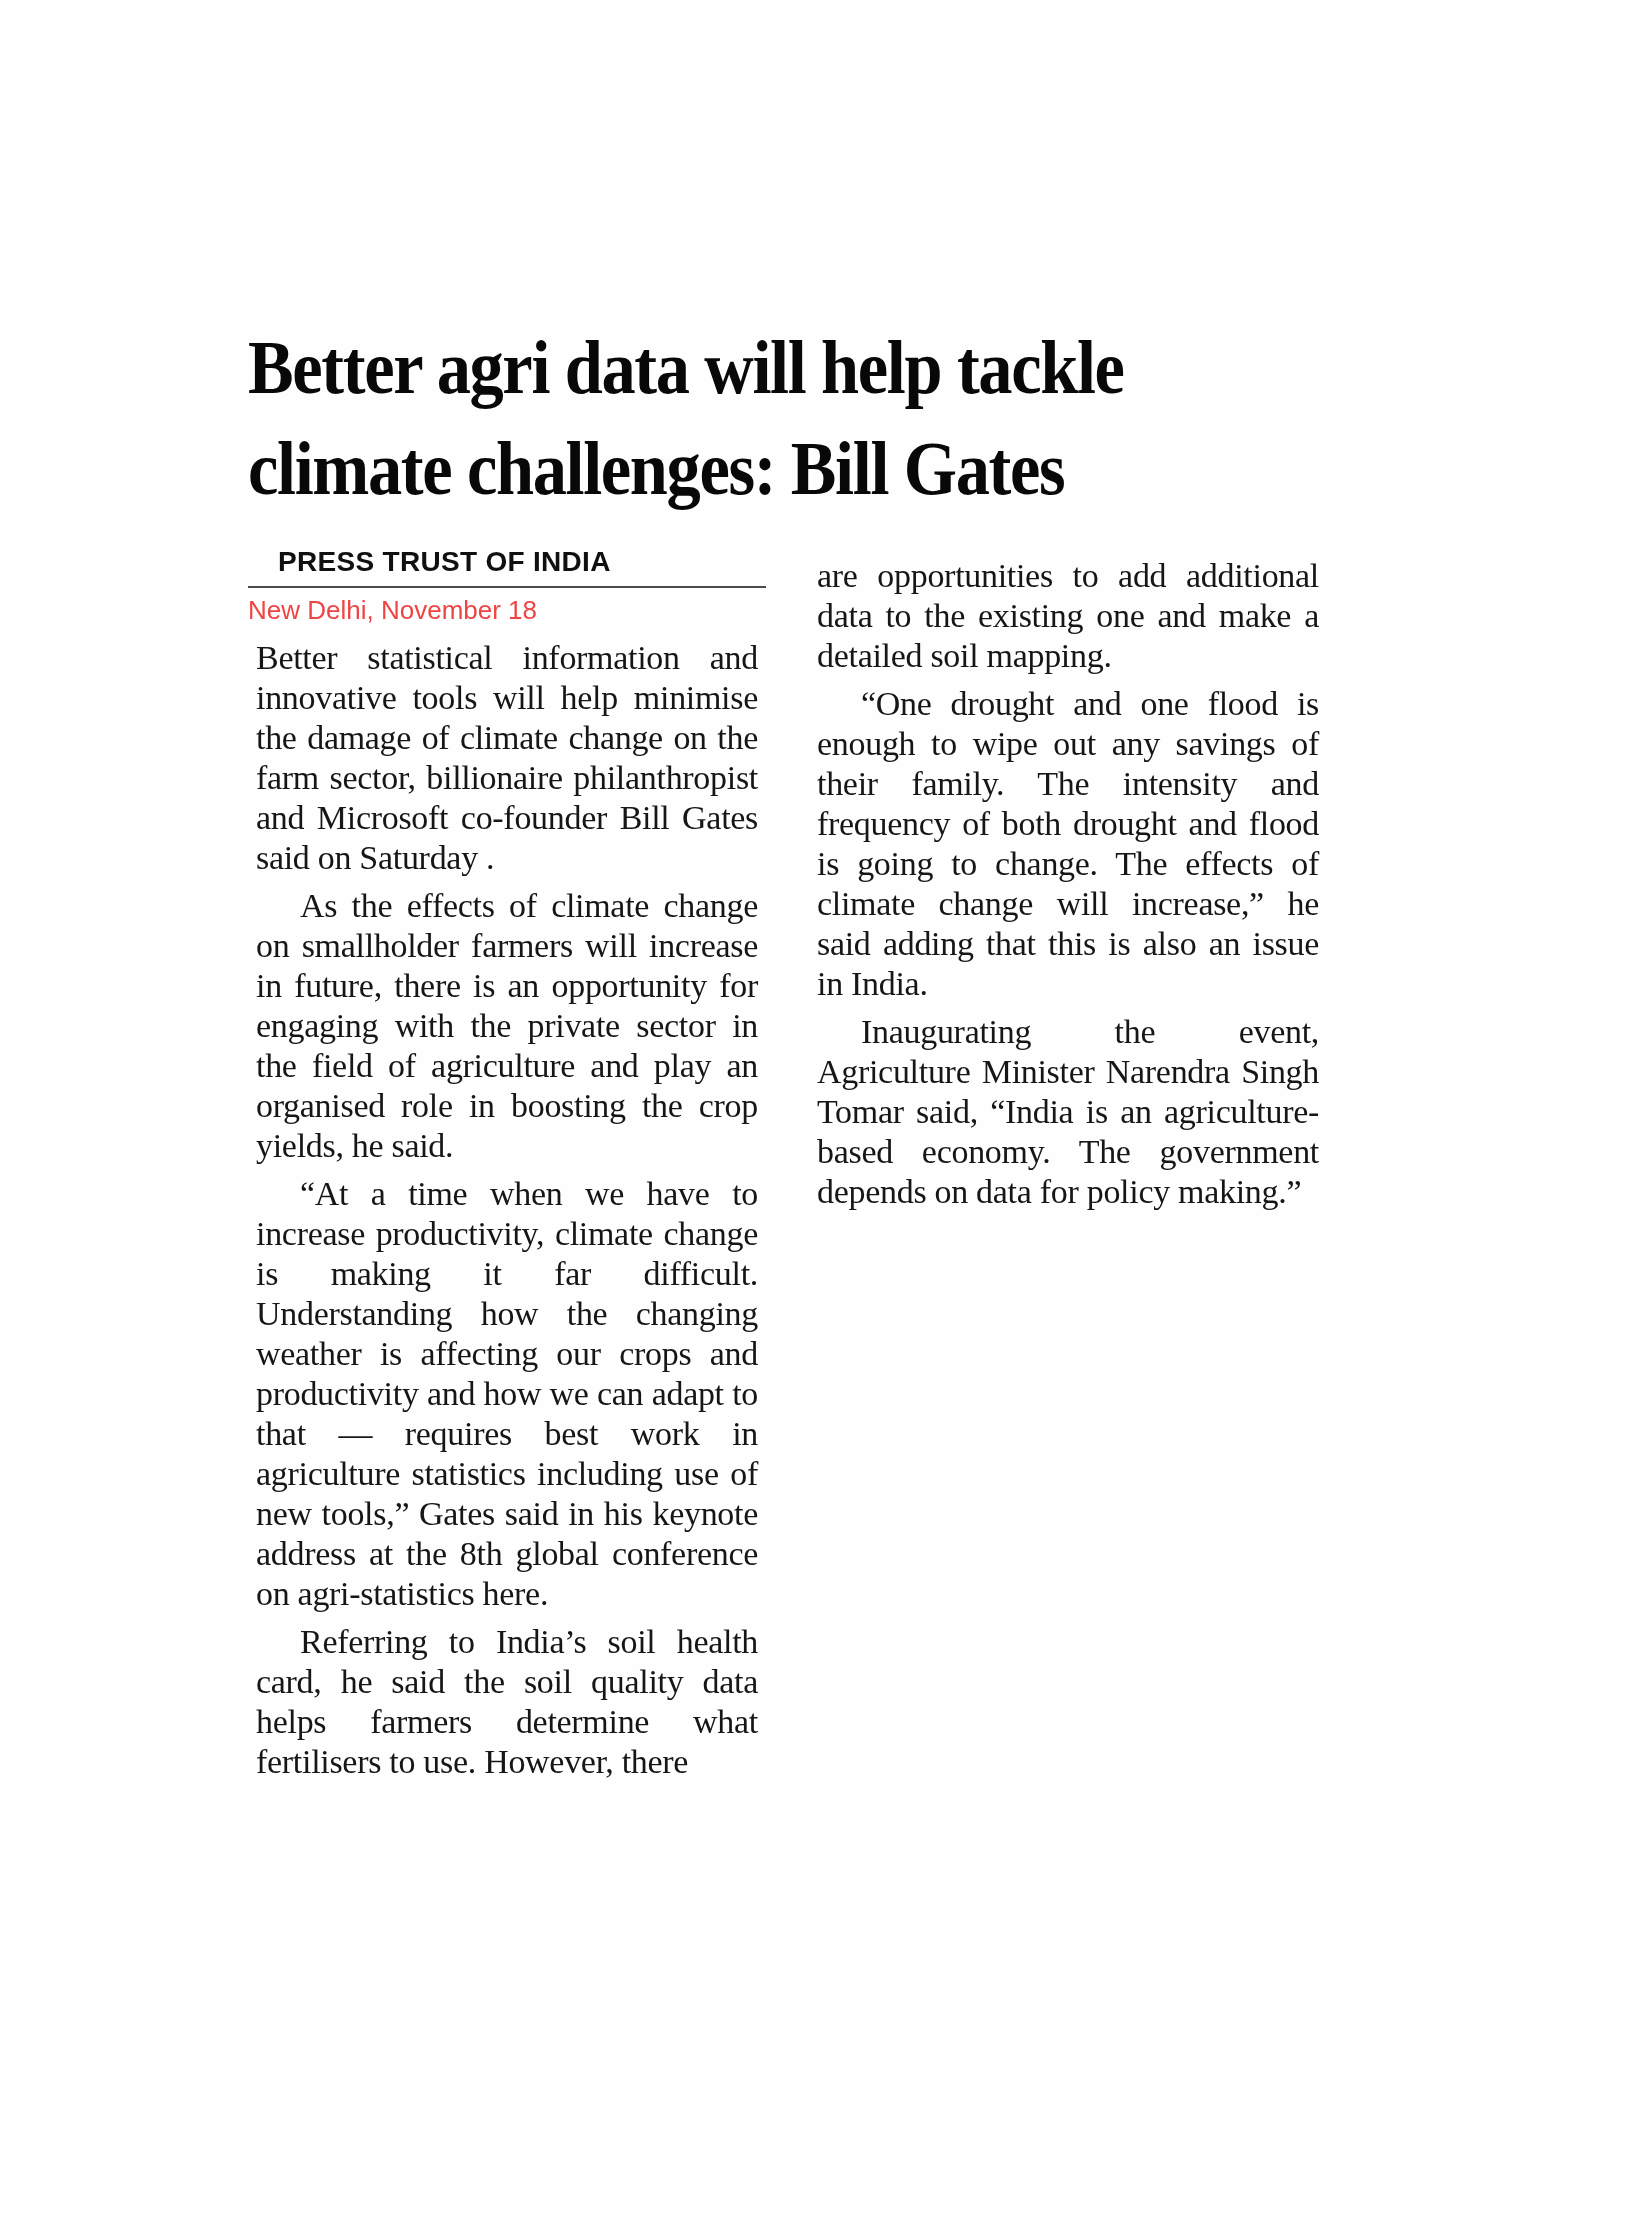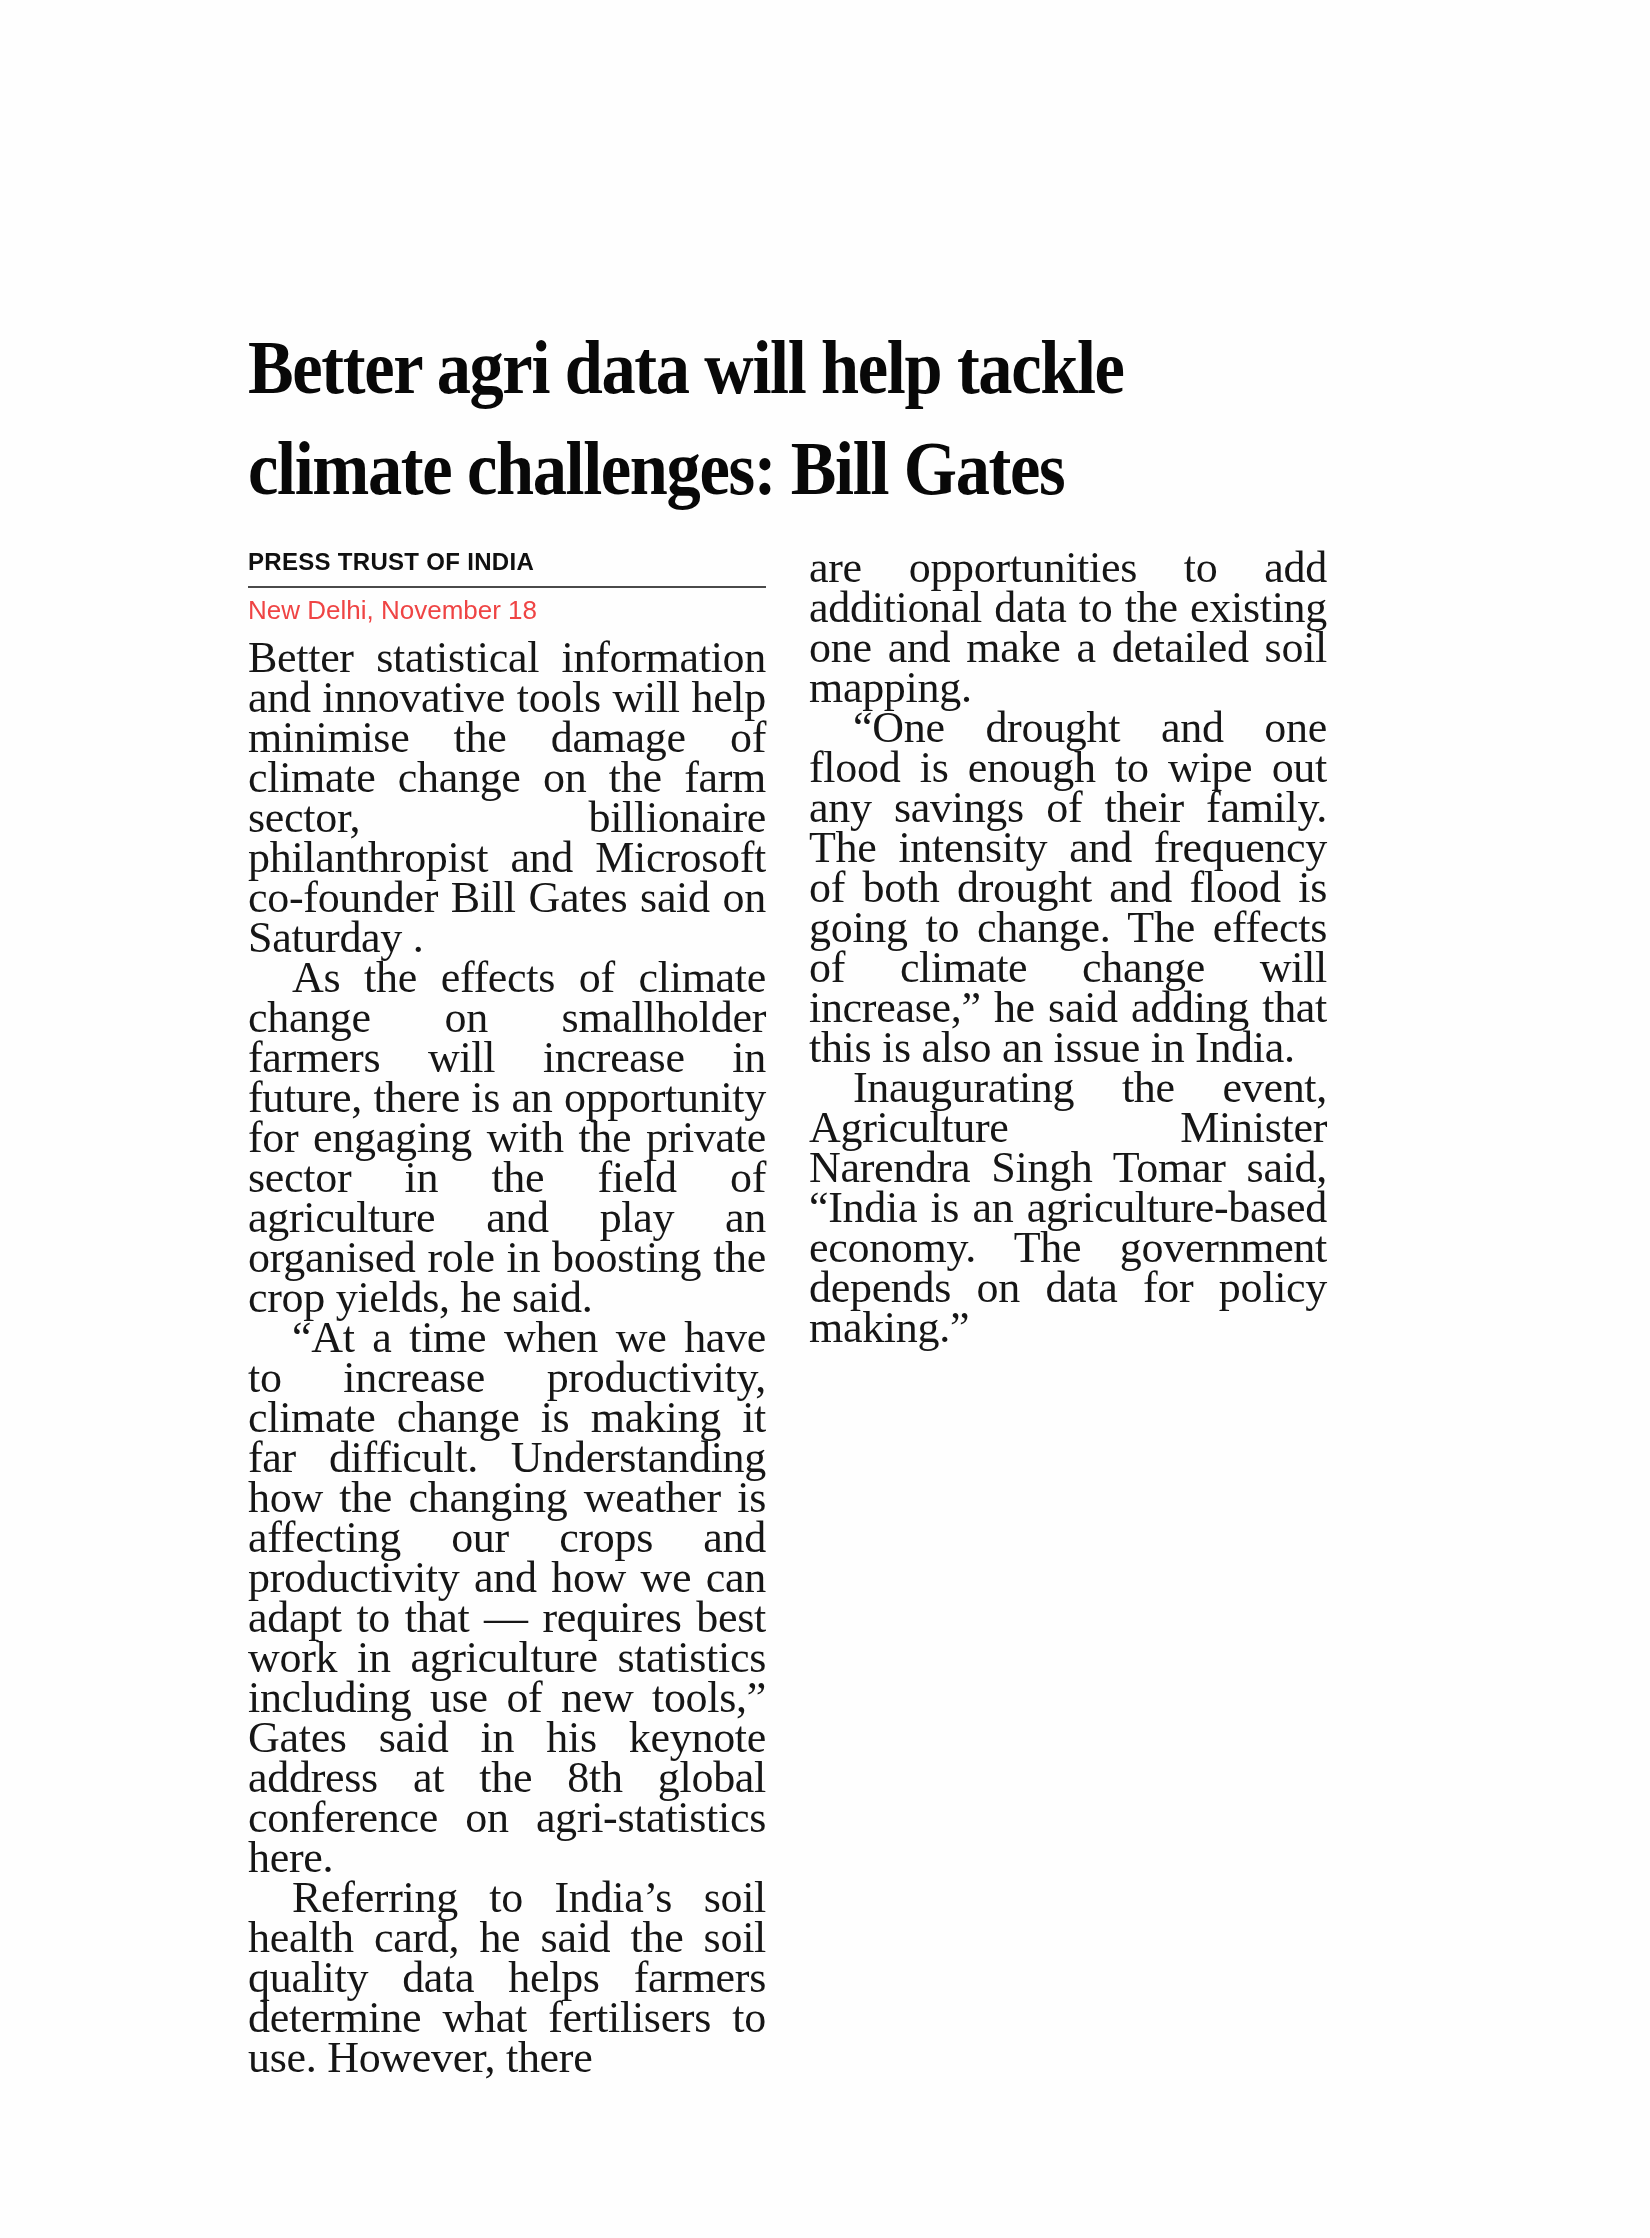--- a/index.html
+++ b/index.html
@@ -33,43 +33,44 @@
   .headline .hl { display: block; }
   .columns {
     display: flex;
     gap: 43px;
     align-items: flex-start;
   }
   .col { width: 518px; flex: 0 0 518px; }
   .byline {
     font-family: "Liberation Sans", sans-serif;
     font-weight: 700;
-    font-size: 24px;
+    font-size: 28px;
     line-height: 28px;
     letter-spacing: 0.3px;
     color: #101010;
+    margin-left: 30px;
   }
   .rule {
     border: 0;
     border-top: 2px solid #4a4a4a;
     margin: 10px 0 9px 0;
     width: 100%;
   }
   .dateline {
     font-family: "Liberation Sans", sans-serif;
     font-weight: 400;
     font-size: 26px;
     line-height: 26px;
     color: #ef4444;
     margin: 0 0 15px 0;
   }
   .body-p {
-    margin: 0;
+    margin: 8px;
     font-family: "Liberation Serif", serif;
-    font-size: 44px;
+    font-size: 34px;
     line-height: 40px;
     letter-spacing: -0.3px;
     text-align: justify;
     hyphens: auto;
     -webkit-hyphens: auto;
     color: #161616;
   }
   .body-p.indent { text-indent: 44px; }
 </style>
 </head>

